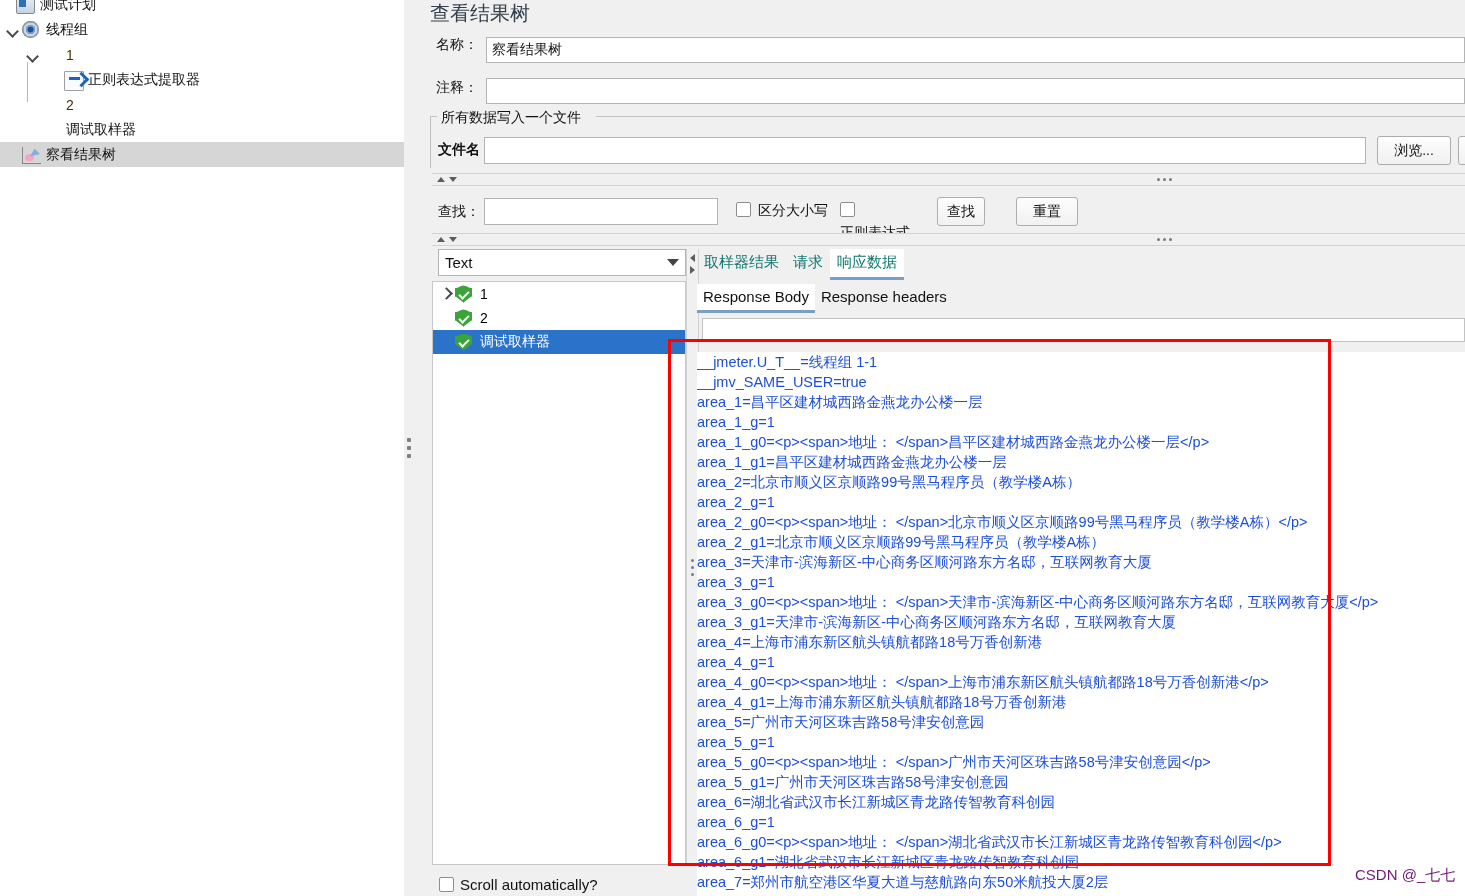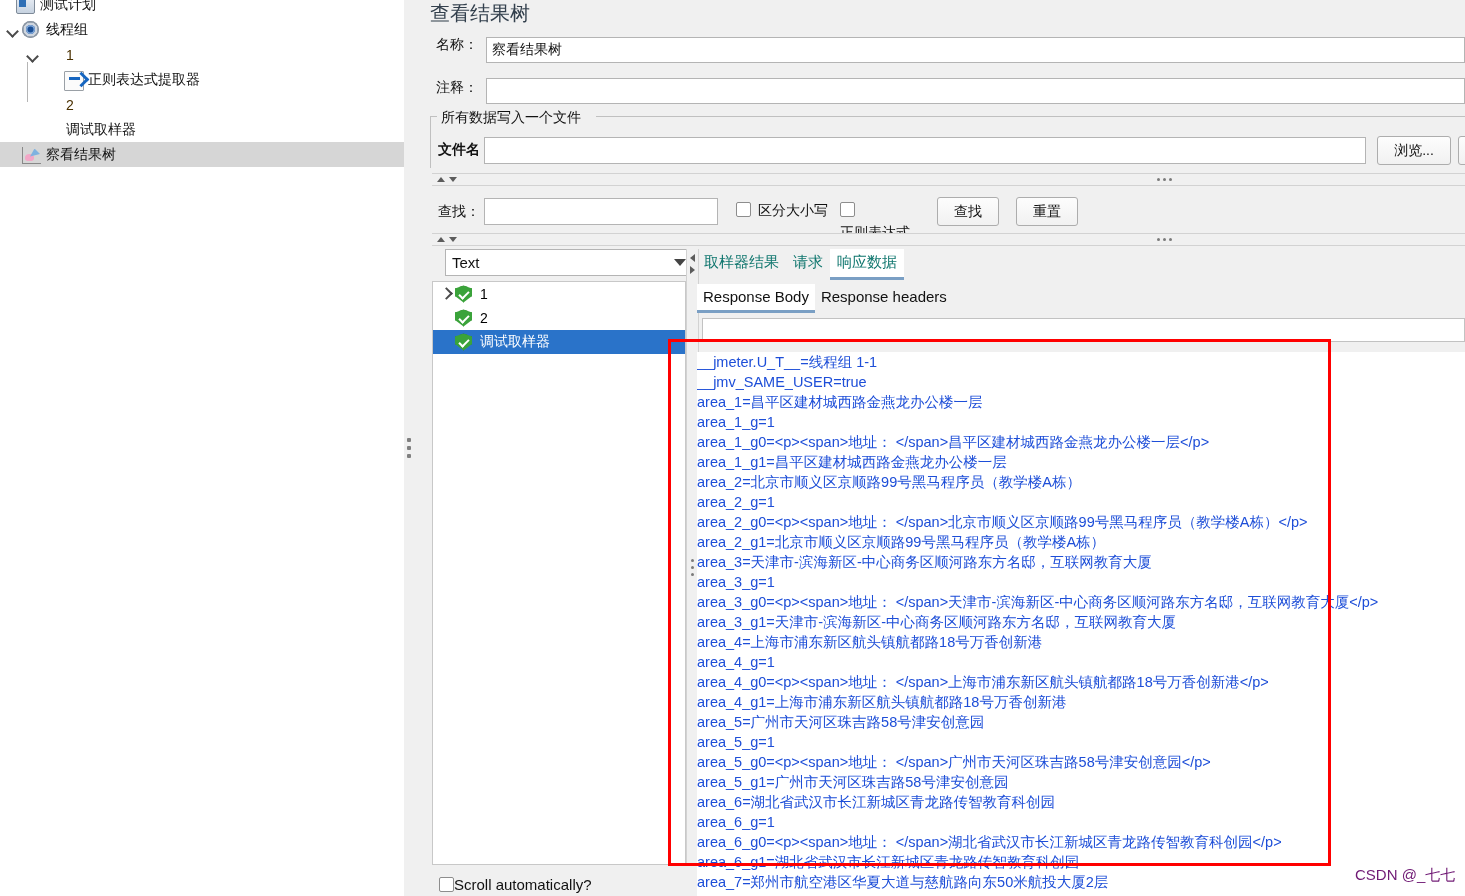--- a/index.html
+++ b/index.html
@@ -200,21 +200,21 @@
   }
   #respbody .ln{height:20px;}
 
   
   #redbox{
     position:absolute;border:3px solid #ff0000;box-sizing:border-box;
     pointer-events:none;
   }
 
   
-  #bottombar{position:absolute;display:flex;align-items:center;}
+  #bottombar{position:absolute;display:flex;align-items:center;gap:6px;}
   #watermark{
     position:absolute;font-size:15px;color:#701a75;
     font-family:"Liberation Sans","DejaVu Sans",sans-serif;
   }
 </style>
 </head>
 <body>
 
 <div id="app">
 
@@ -324,34 +324,34 @@
 
     <div class="frow" style="left:322px;top:202px;gap:7px;">
       <span class="chk"></span>
       <span class="flabel">区分大小写</span>
     </div>
     <div class="frow" style="left:426px;top:202px;gap:7px;flex-direction:column;">
       <span class="chk"></span>
       <span class="flabel">正则表达式</span>
     </div>
 
-    <div class="btn" style="position:absolute;left:523px;top:197px;width:62px;height:29px;">查找</div>
+    <div class="btn" style="position:absolute;left:523px;top:197px;width:48px;height:29px;">查找</div>
     <div class="btn" style="position:absolute;left:602px;top:197px;width:62px;height:29px;">重置</div>
 
     <div class="hsplit" style="left:18px;top:233px;width:1033px;">
       <span class="up"></span>
       <span class="dn"></span>
       <span class="dots" style="left:725px;">
           <i></i>
           <i></i>
           <i></i>
         </span>
     </div>
 
-    <div class="combo" style="position:absolute;left:31px;top:249px;width:248px;">
+    <div class="combo" style="position:absolute;left:24px;top:249px;width:248px;">
       <span>Text</span>
       <span class="arrow"></span>
     </div>
 
     <div id="samplerlist" style="left:18px;top:281px;width:254px;height:584px;">
         <div class="srow">
           <span class="sarrow closed"></span>
           <span class="shield"></span>
           <span>1</span>
         </div>

